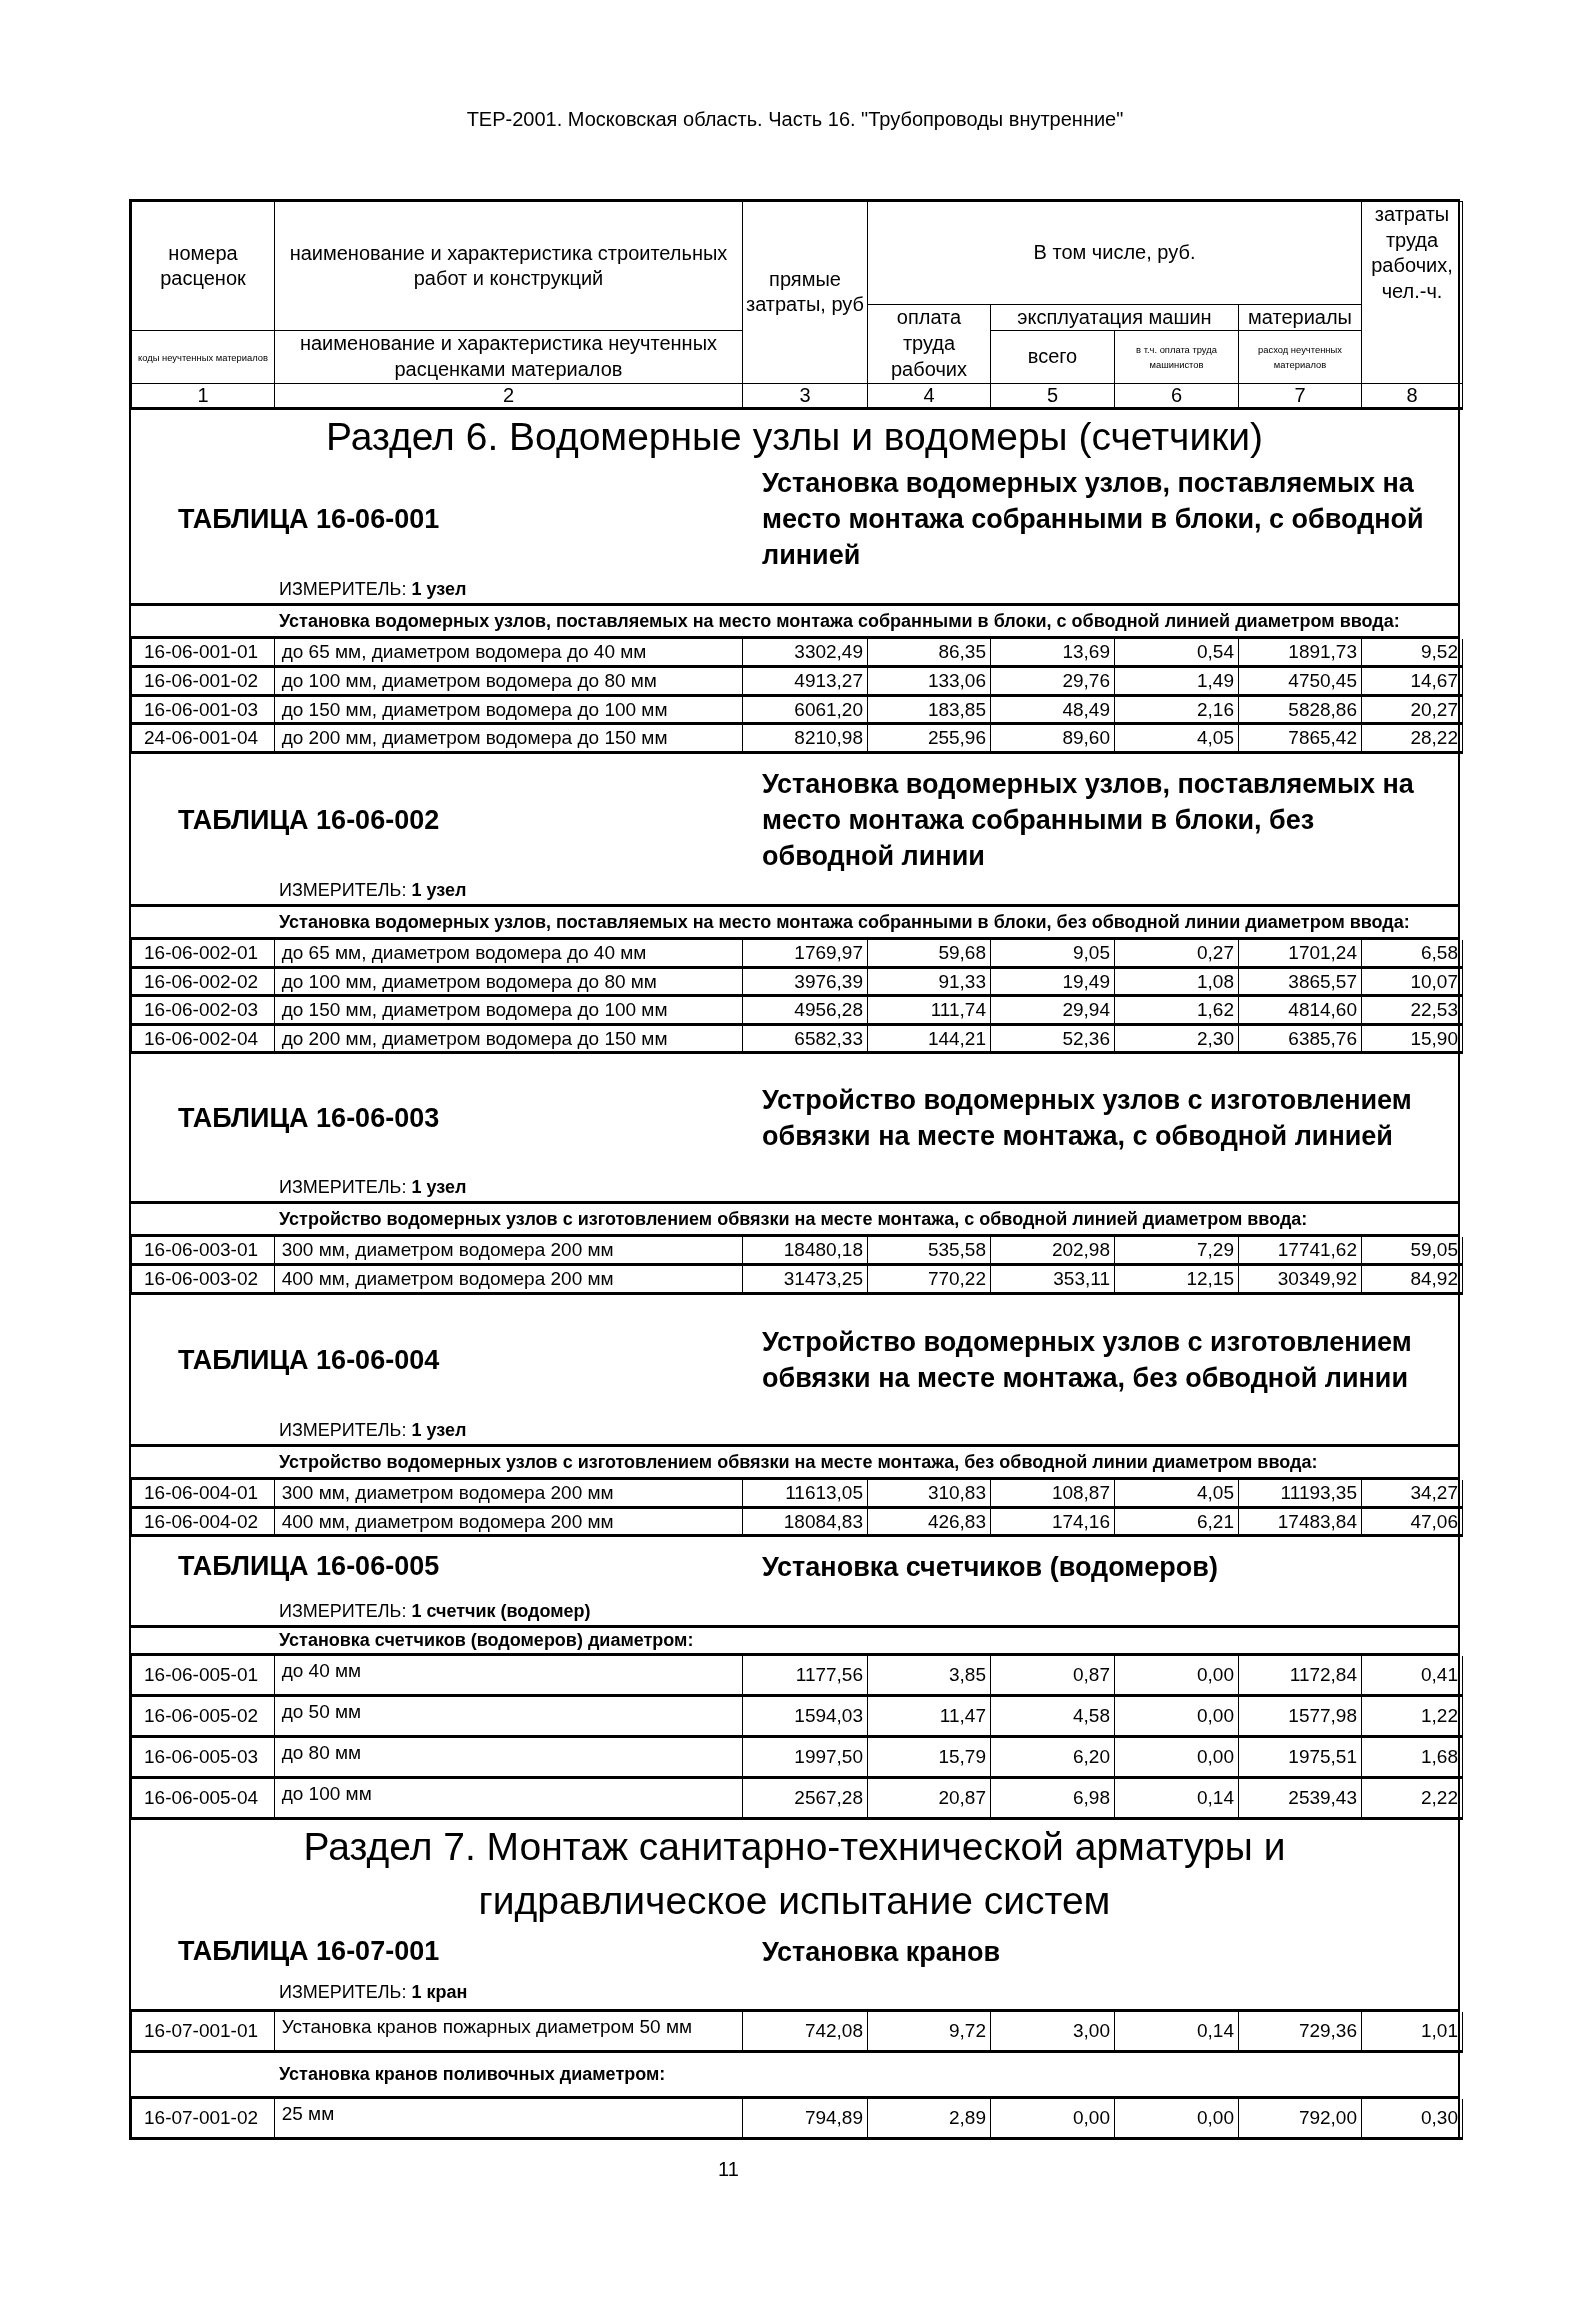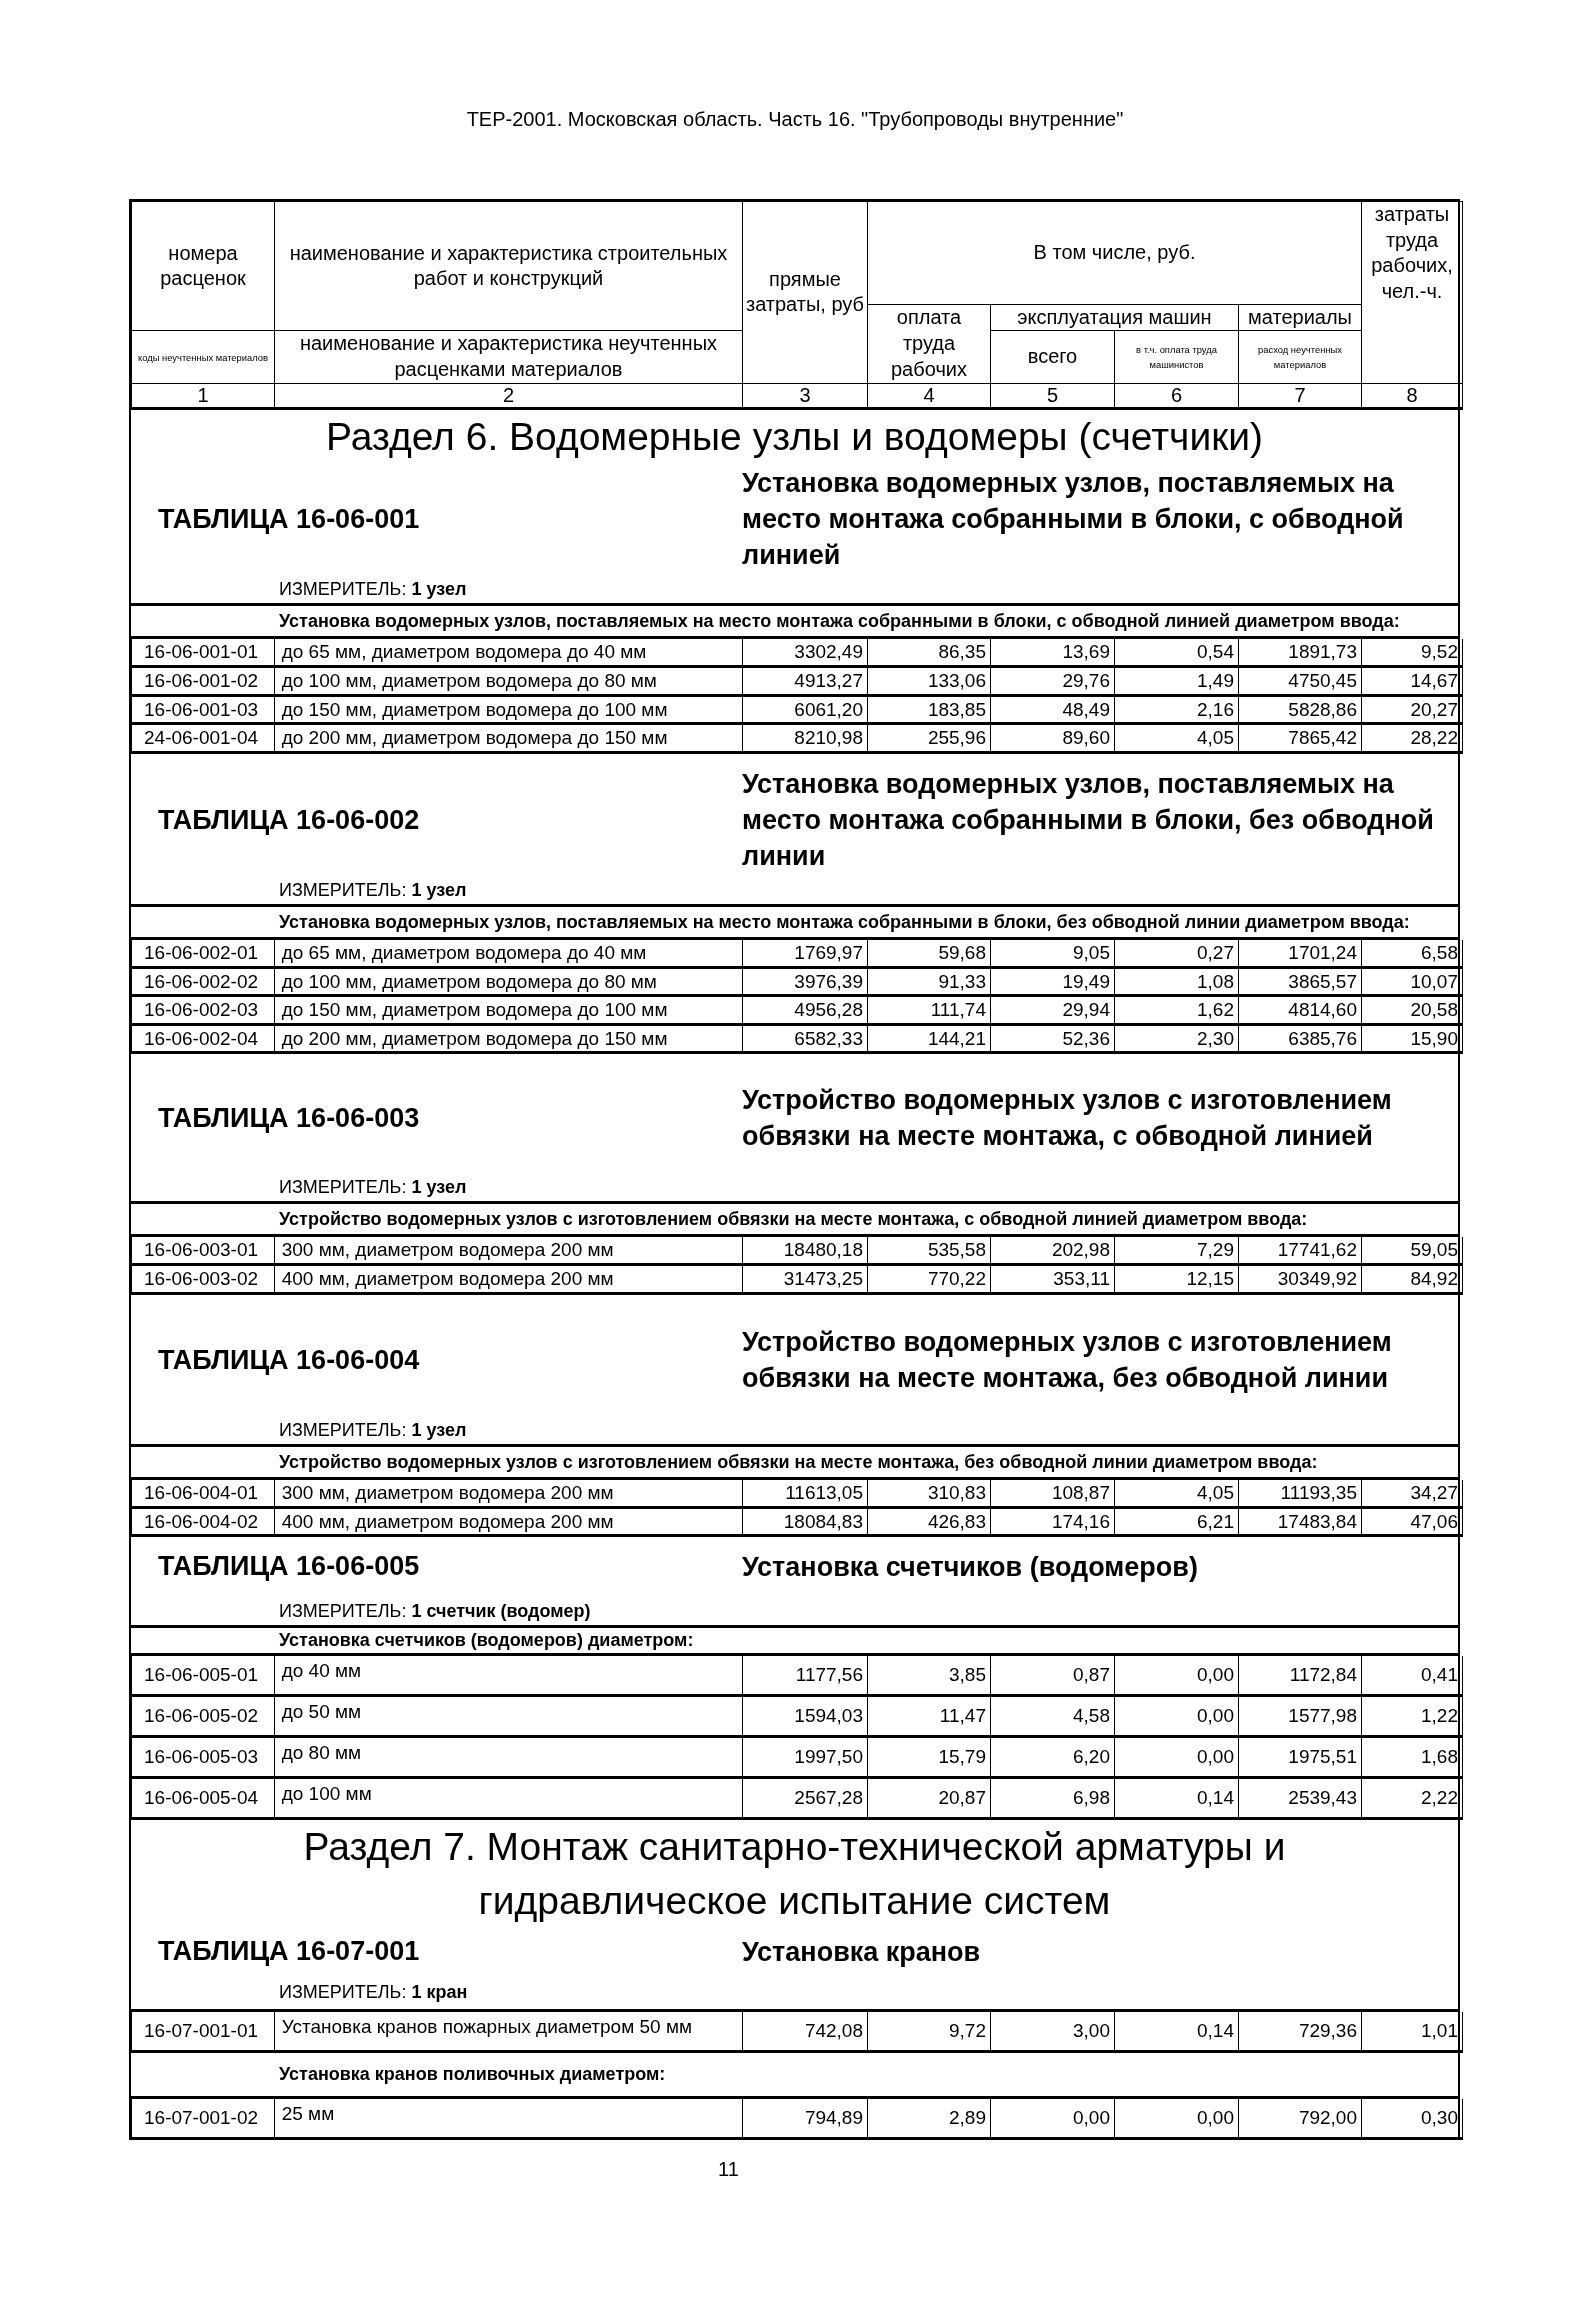--- a/index.html
+++ b/index.html
@@ -7,21 +7,21 @@
   .page-header { position:absolute; top:108px; left:0; width:1590px; text-align:center; font-size:20px; }
   .sheet { position:absolute; left:129px; top:199px; width:1331px; border:2px solid #000; border-bottom:none; box-sizing:border-box; }
   table { border-collapse:collapse; width:100%; table-layout:fixed; }
   col.c1 { width:143px; } col.c2 { width:468px; } col.c3 { width:125px; } col.c4 { width:123px; }
   col.c5 { width:124px; } col.c6 { width:124px; } col.c7 { width:123px; } col.c8 { width:101px; }
   .hdr td { border:1.3px solid #000; text-align:center; font-size:20px; line-height:25.6px; padding:0 2.7px; }
   .hdr td.small { font-size:9.4px; line-height:15px; }
   .hdr .num td { font-size:20px; line-height:23px; border-bottom:3.4px solid #000; }
   .section-title { text-align:center; font-size:39px; line-height:50px; padding:2.7px 0 0 0; }
   .tbl-head { display:flex; align-items:center; }
-  .tbl-id { width:611px; padding-left:27px; box-sizing:border-box; font-weight:bold; font-size:27px; }
+  .tbl-id { width:611px; padding-left:27px; box-sizing:border-box; font-weight:bold; font-size:27px;margin-left:20px; }
   .tbl-name { flex:1; font-weight:bold; font-size:27px; line-height:36px; padding-right:6.7px; }
   .measure { padding-left:148px; font-size:18px; line-height:27px; border-bottom:3.4px solid #000; }
   .measure b { font-weight:bold; }
   .group { padding-left:148px; font-weight:bold; font-size:18px; line-height:30px; border-bottom:3.4px solid #000; padding-right:13.5px; }
   .data td { border:1.3px solid #000; border-top:none; font-size:19px; line-height:25.6px; padding:0 4px; white-space:nowrap; overflow:hidden; }
   .data tr td { border-bottom:3.4px solid #000; }
   .data td.code { text-align:left; padding-left:12px; }
   .data td.desc { text-align:left; padding-left:6.7px; }
   .data td.n { text-align:right; }
   .data.tall td { line-height:38px; }
@@ -183,21 +183,21 @@
           <td class="n">10,07</td>
         </tr>
     <tr>
           <td class="code">16-06-002-03</td>
           <td class="desc">до 150 мм, диаметром водомера до 100 мм</td>
           <td class="n">4956,28</td>
           <td class="n">111,74</td>
           <td class="n">29,94</td>
           <td class="n">1,62</td>
           <td class="n">4814,60</td>
-          <td class="n">20,58</td>
+          <td class="n">22,53</td>
         </tr>
     <tr>
           <td class="code">16-06-002-04</td>
           <td class="desc">до 200 мм, диаметром водомера до 150 мм</td>
           <td class="n">6582,33</td>
           <td class="n">144,21</td>
           <td class="n">52,36</td>
           <td class="n">2,30</td>
           <td class="n">6385,76</td>
           <td class="n">15,90</td>

